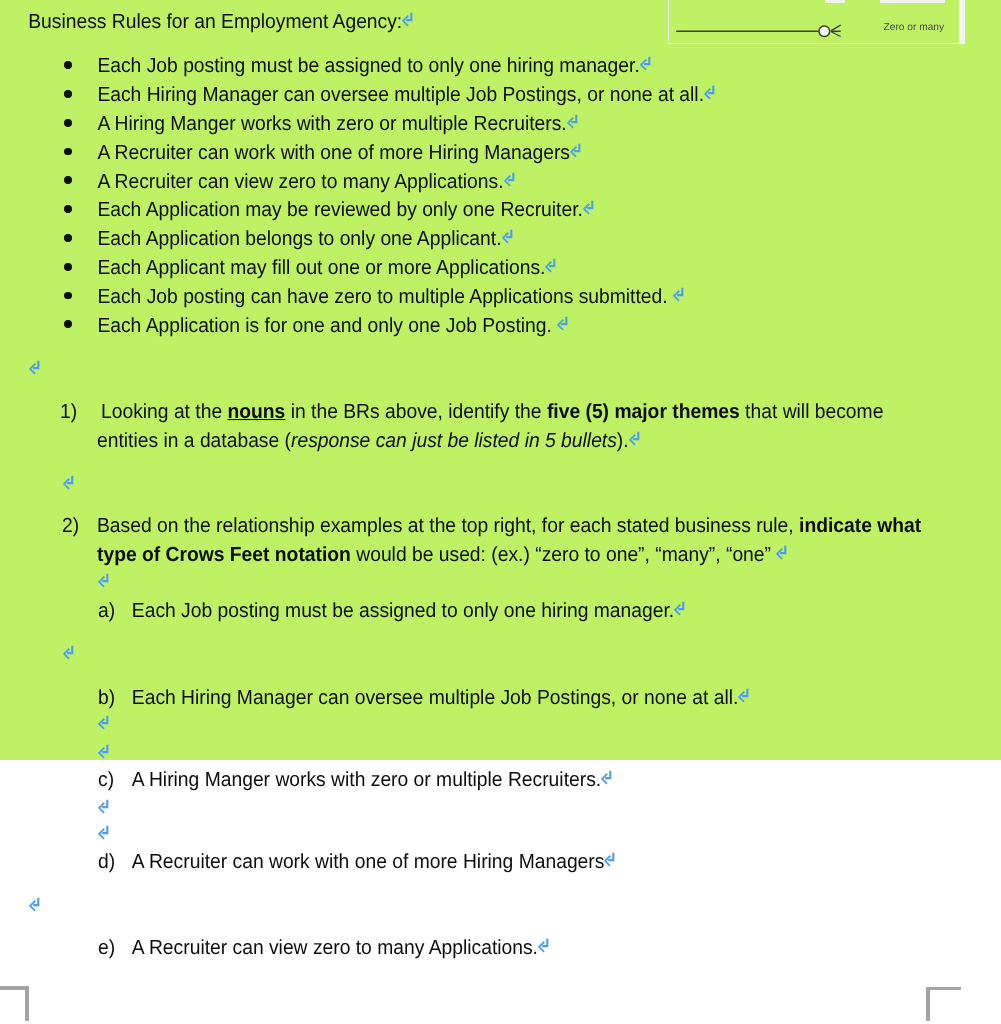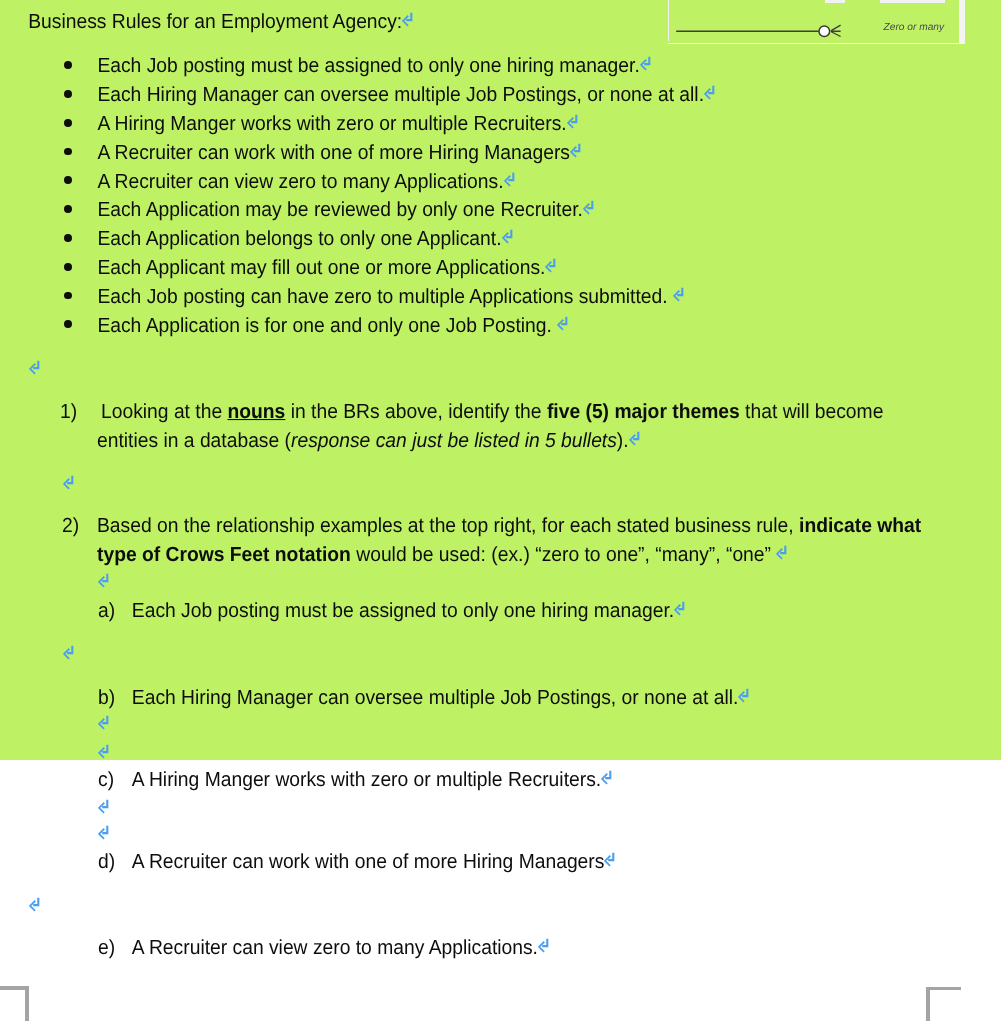--- a/index.html
+++ b/index.html
@@ -10,21 +10,21 @@
   .tx{position:absolute;white-space:pre;color:#0d0d0d;font-size:19.3px;line-height:29px;letter-spacing:0px;transform:scaleY(1.06);transform-origin:0 20.8px;}
   .b{font-weight:bold;}
   .i{font-style:italic;}
   .u{text-decoration:underline;}
   .ret{color:#4a9df2;display:inline-block;width:11px;height:14px;position:relative;top:-1.5px;}
   .ret svg{position:absolute;left:0;top:0;}
   .sr{position:absolute;width:1px;height:1px;overflow:hidden;clip:rect(0 0 0 0);color:transparent;}
   .bul{position:absolute;width:7.8px;height:7.8px;border-radius:50%;background:#0d0d0d;}
   .mk{position:absolute;background:#a4a4a4;}
   .notation{position:absolute;}
-  .nlabel{position:absolute;color:#4a4a4a;font-size:10.2px;font-family:"Liberation Sans",sans-serif;white-space:pre;font-style:italic;}
+  .nlabel{position:absolute;color:#4a4a4a;font-size:10.2px;font-family:"Liberation Sans",sans-serif;white-space:pre;}
 </style>
 </head>
 <body>
 
 <div class="page">
   <div class="tx" style="left:28.2px;top:8.3px"><span>Business Rules for an Employment Agency:</span><span class="ret"><svg width="11" height="14" viewBox="0 0 11 14">
           <path d="M9.3 0.6 L9.3 7.7 L4.2 7.7" fill="none" stroke="currentColor" stroke-width="2.1" stroke-linecap="butt" stroke-linejoin="miter"></path>
           <path d="M6.3 3.5 L1.1 8.3 L6.1 13.0" fill="none" stroke="currentColor" stroke-width="1.75" stroke-linecap="butt" stroke-linejoin="miter"></path>
         </svg><span class="sr">↵</span></span></div>
   <div class="bul" style="left:64.2px;top:61.2px"></div>

